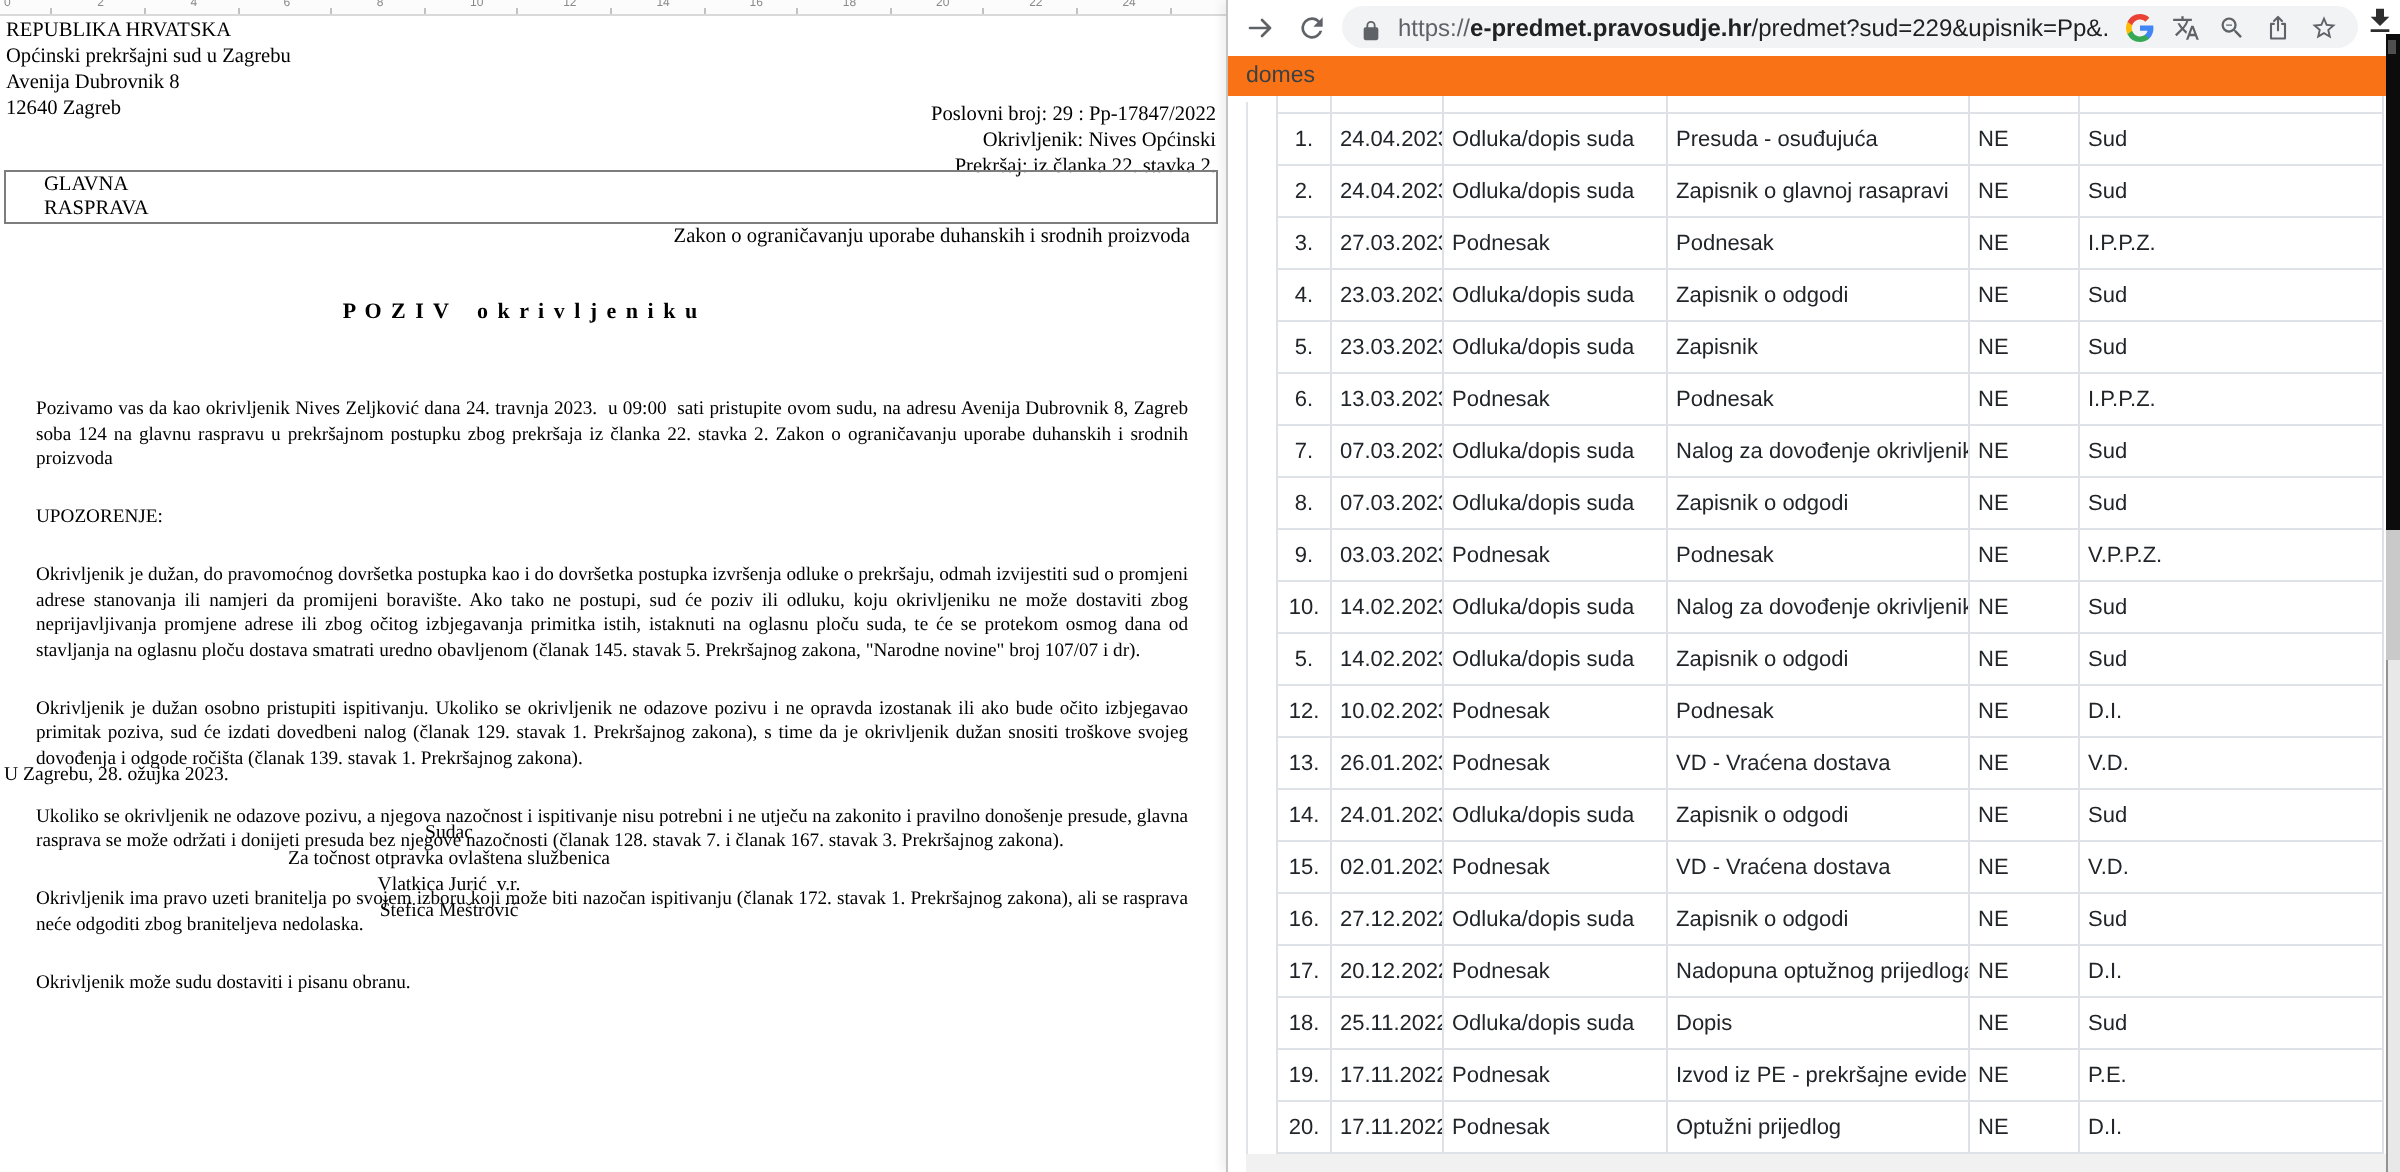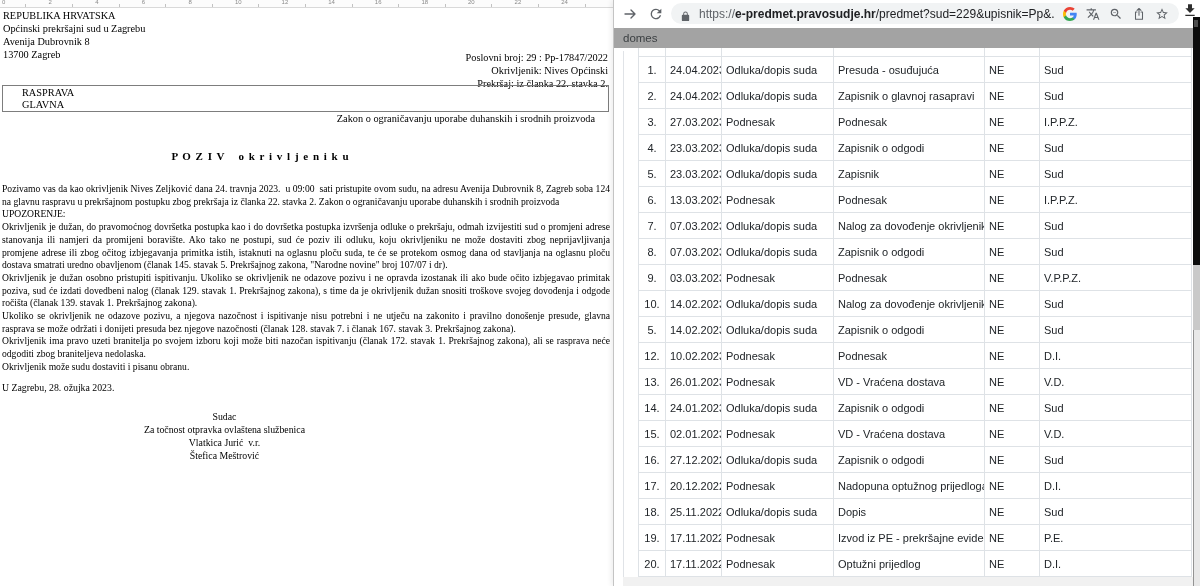--- a/index.html
+++ b/index.html
@@ -17,21 +17,21 @@
 
   .sender{position:absolute;top:9px;left:3px;font-size:10.3px;line-height:13px;}
   .case-info{position:absolute;top:51px;right:5px;font-size:10.3px;line-height:13px;text-align:right;}
   .hearing-box{position:absolute;top:85px;left:2px;right:4px;height:24px;
                border:1px solid #7d7d7d;padding:1px 0 0 19px;font-size:10.3px;line-height:11.5px;
                box-sizing:content-box;}
   .law-ref{position:absolute;top:113px;right:18px;font-size:10.3px;}
   .doc-title{position:absolute;top:150px;left:0;width:520px;text-align:center;
              font-weight:bold;font-size:11px;word-spacing:2px;}
   .doc-body{position:absolute;top:183px;left:2px;right:3px;font-size:9.6px;line-height:12.7px;}
-  .doc-body p{margin:0;text-align:justify;}
+  .doc-body p{margin:16px;text-align:justify;}
   .closing{position:absolute;top:381px;left:2px;font-size:9.8px;line-height:13px;}
   .date-line{width:520px;}
   .sign-block{width:445px;margin-top:16px;text-align:center;}
 
   
   .browser{position:absolute;left:613px;top:0;width:587px;height:586px;background:#fff;
            border-left:1px solid #c4c4c4;box-shadow:-2px 0 5px rgba(0,0,0,0.07);}
   .toolbar{position:absolute;top:0;left:0;right:0;height:28px;background:#fff;}
   .nav-btn{position:absolute;top:5px;width:18px;height:18px;color:#5f6368;cursor:pointer;}
   .nav-btn svg{width:16px;height:16px;display:block;margin:1px;}
@@ -44,21 +44,21 @@
   .url-text{flex:1;font-size:12px;white-space:nowrap;overflow:hidden;color:#202124;}
   .url-scheme{color:#5f6368;text-align:center;}
   .url-domain{color:#202124;font-weight:700;}
   .url-path{color:#202124;}
   .pill-icons{display:flex;align-items:center;gap:9px;flex:none;}
   .pill-icon{width:14px;height:14px;color:#5f6368;cursor:pointer;}
   .pill-icon svg{width:14px;height:14px;display:block;}
   .btn-download{position:absolute;left:568px;top:2px;width:17px;height:17px;color:#2e2e2e;cursor:pointer;}
   .btn-download svg{width:16px;height:16px;display:block;}
 
-  .bookmarks{position:absolute;top:28px;left:0;right:0;height:20px;background:#a3a3a3;}
+  .bookmarks{position:absolute;top:28px;left:0;right:0;height:20px;background:#f97316;}
   .bookmark-item{position:absolute;left:9px;top:4px;font-size:11.5px;color:#3c4043;cursor:pointer;}
 
   .content{position:absolute;top:48px;left:0;right:0;bottom:0;background:#fff;overflow:hidden;}
   .panel-line{position:absolute;left:9px;top:3px;bottom:8px;width:1px;background:#e0e3e7;}
   table.events{position:absolute;left:24px;top:0;width:553px;border-collapse:collapse;
                table-layout:fixed;font-size:11px;color:#212529;}
   table.events td{border:1px solid #dee2e6;padding:0 4px;height:25px;vertical-align:middle;
                   overflow:hidden;white-space:nowrap;}
   table.events thead td{border-top:none;height:8px;padding:0;}
   td.c-num{text-align:center;padding:0 2px;}
@@ -101,32 +101,32 @@
       <span class="ruler-num" style="left: 514.6px;">22</span>
       <span class="ruler-tick" style="left: 537.9px;"></span>
       <span class="ruler-num" style="left: 561.2px;">24</span>
       <span class="ruler-tick" style="left: 584.5px;"></span>
     </div>
 
   <div class="sender">
     <div>REPUBLIKA HRVATSKA</div>
     <div>Općinski prekršajni sud u Zagrebu</div>
     <div>Avenija Dubrovnik 8</div>
-    <div>13700 Zagreb</div>
+    <div>12640 Zagreb</div>
   </div>
 
   <div class="case-info">
     <div>Poslovni broj: 29 : Pp-17847/2022</div>
     <div>Okrivljenik: Nives Općinski</div>
     <div>Prekršaj: iz članka 22. stavka 2.</div>
   </div>
 
   <div class="hearing-box">
+    <div>GLAVNA</div>
     <div>RASPRAVA</div>
-    <div>GLAVNA</div>
   </div>
 
   <div class="law-ref">Zakon o ograničavanju uporabe duhanskih i srodnih proizvoda</div>
 
   <div class="doc-title">P O Z I V &nbsp; o k r i v l j e n i k u</div>
 
   <div class="doc-body">
     <p>Pozivamo vas da kao okrivljenik Nives Zeljković dana 24. travnja 2023. &nbsp;u 09:00 &nbsp;sati pristupite ovom sudu, na adresu Avenija Dubrovnik 8, Zagreb soba 124 na glavnu raspravu u prekršajnom postupku zbog prekršaja iz članka 22. stavka 2. Zakon o ograničavanju uporabe duhanskih i srodnih proizvoda</p>
     <p style="text-align:left;">UPOZORENJE:</p>
     <p>Okrivljenik je dužan, do pravomoćnog dovršetka postupka kao i do dovršetka postupka izvršenja odluke o prekršaju, odmah izvijestiti sud o promjeni adrese stanovanja ili namjeri da promijeni boravište. Ako tako ne postupi, sud će poziv ili odluku, koju okrivljeniku ne može dostaviti zbog neprijavljivanja promjene adrese ili zbog očitog izbjegavanja primitka istih, istaknuti na oglasnu ploču suda, te će se protekom osmog dana od stavljanja na oglasnu ploču dostava smatrati uredno obavljenom (članak 145. stavak 5. Prekršajnog zakona, "Narodne novine" broj 107/07 i dr).</p>

